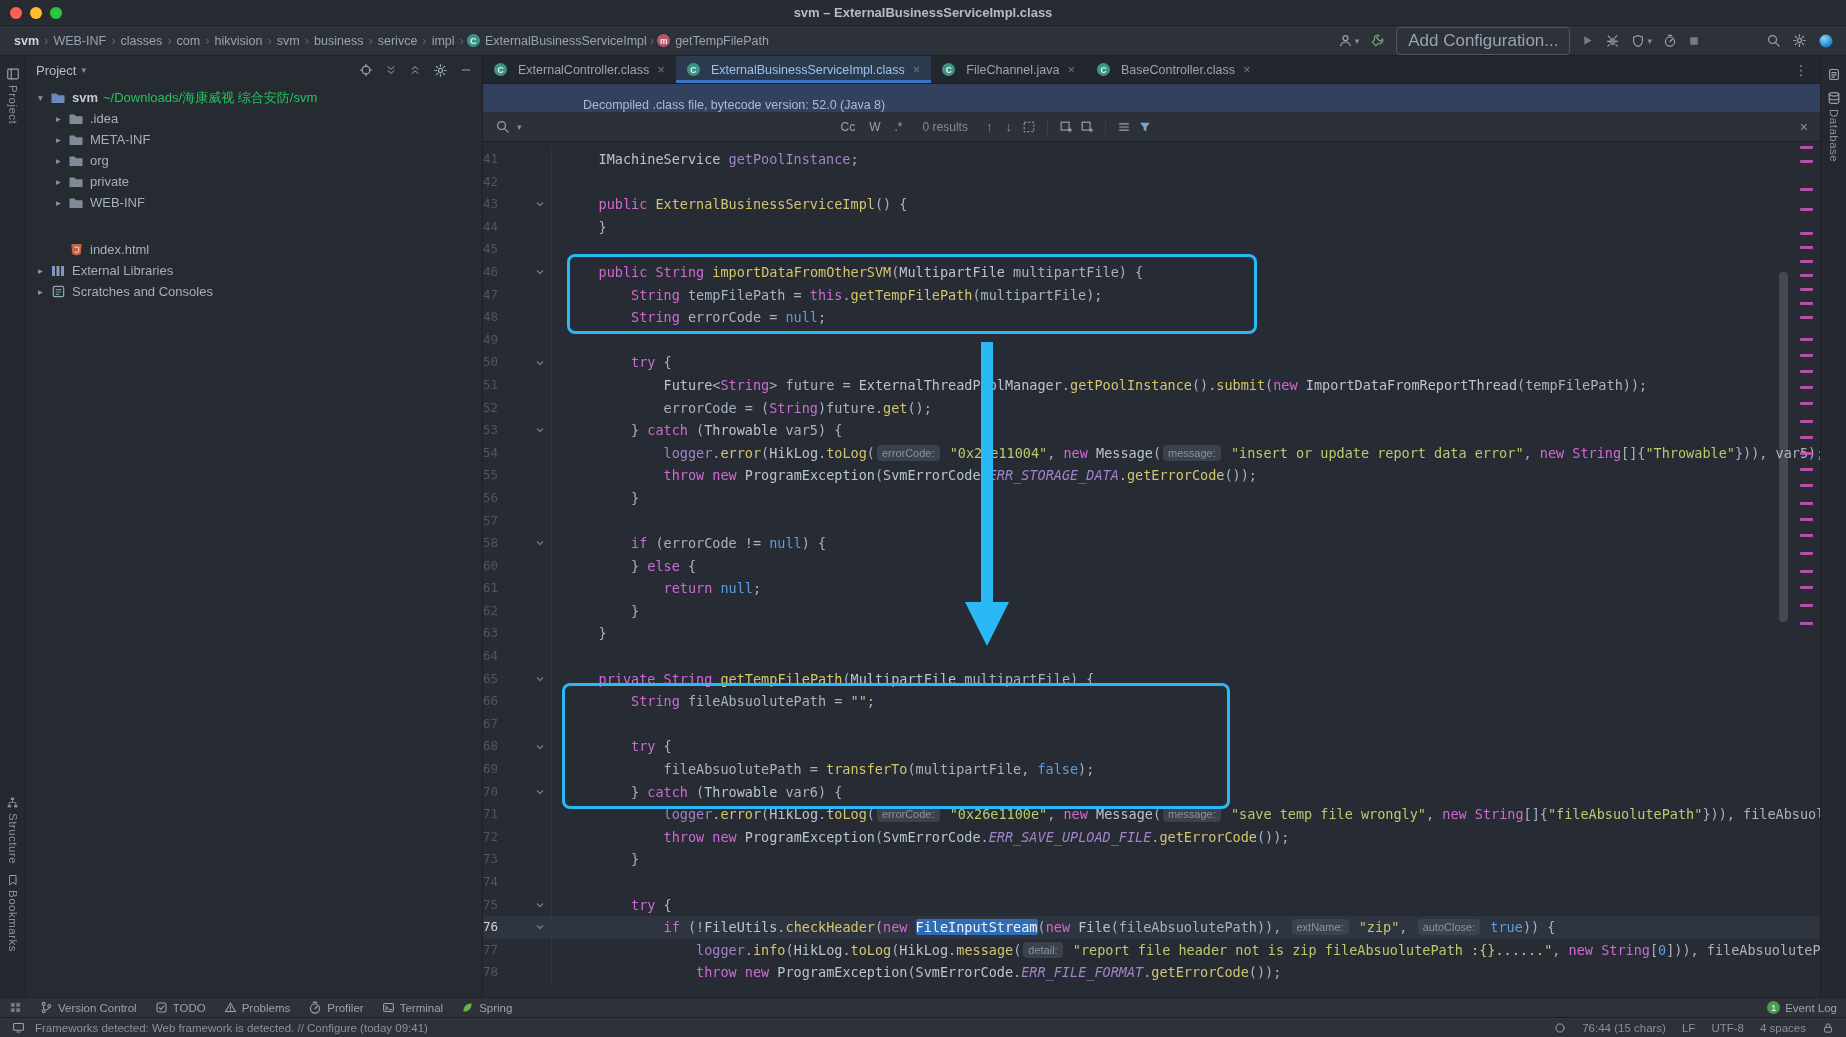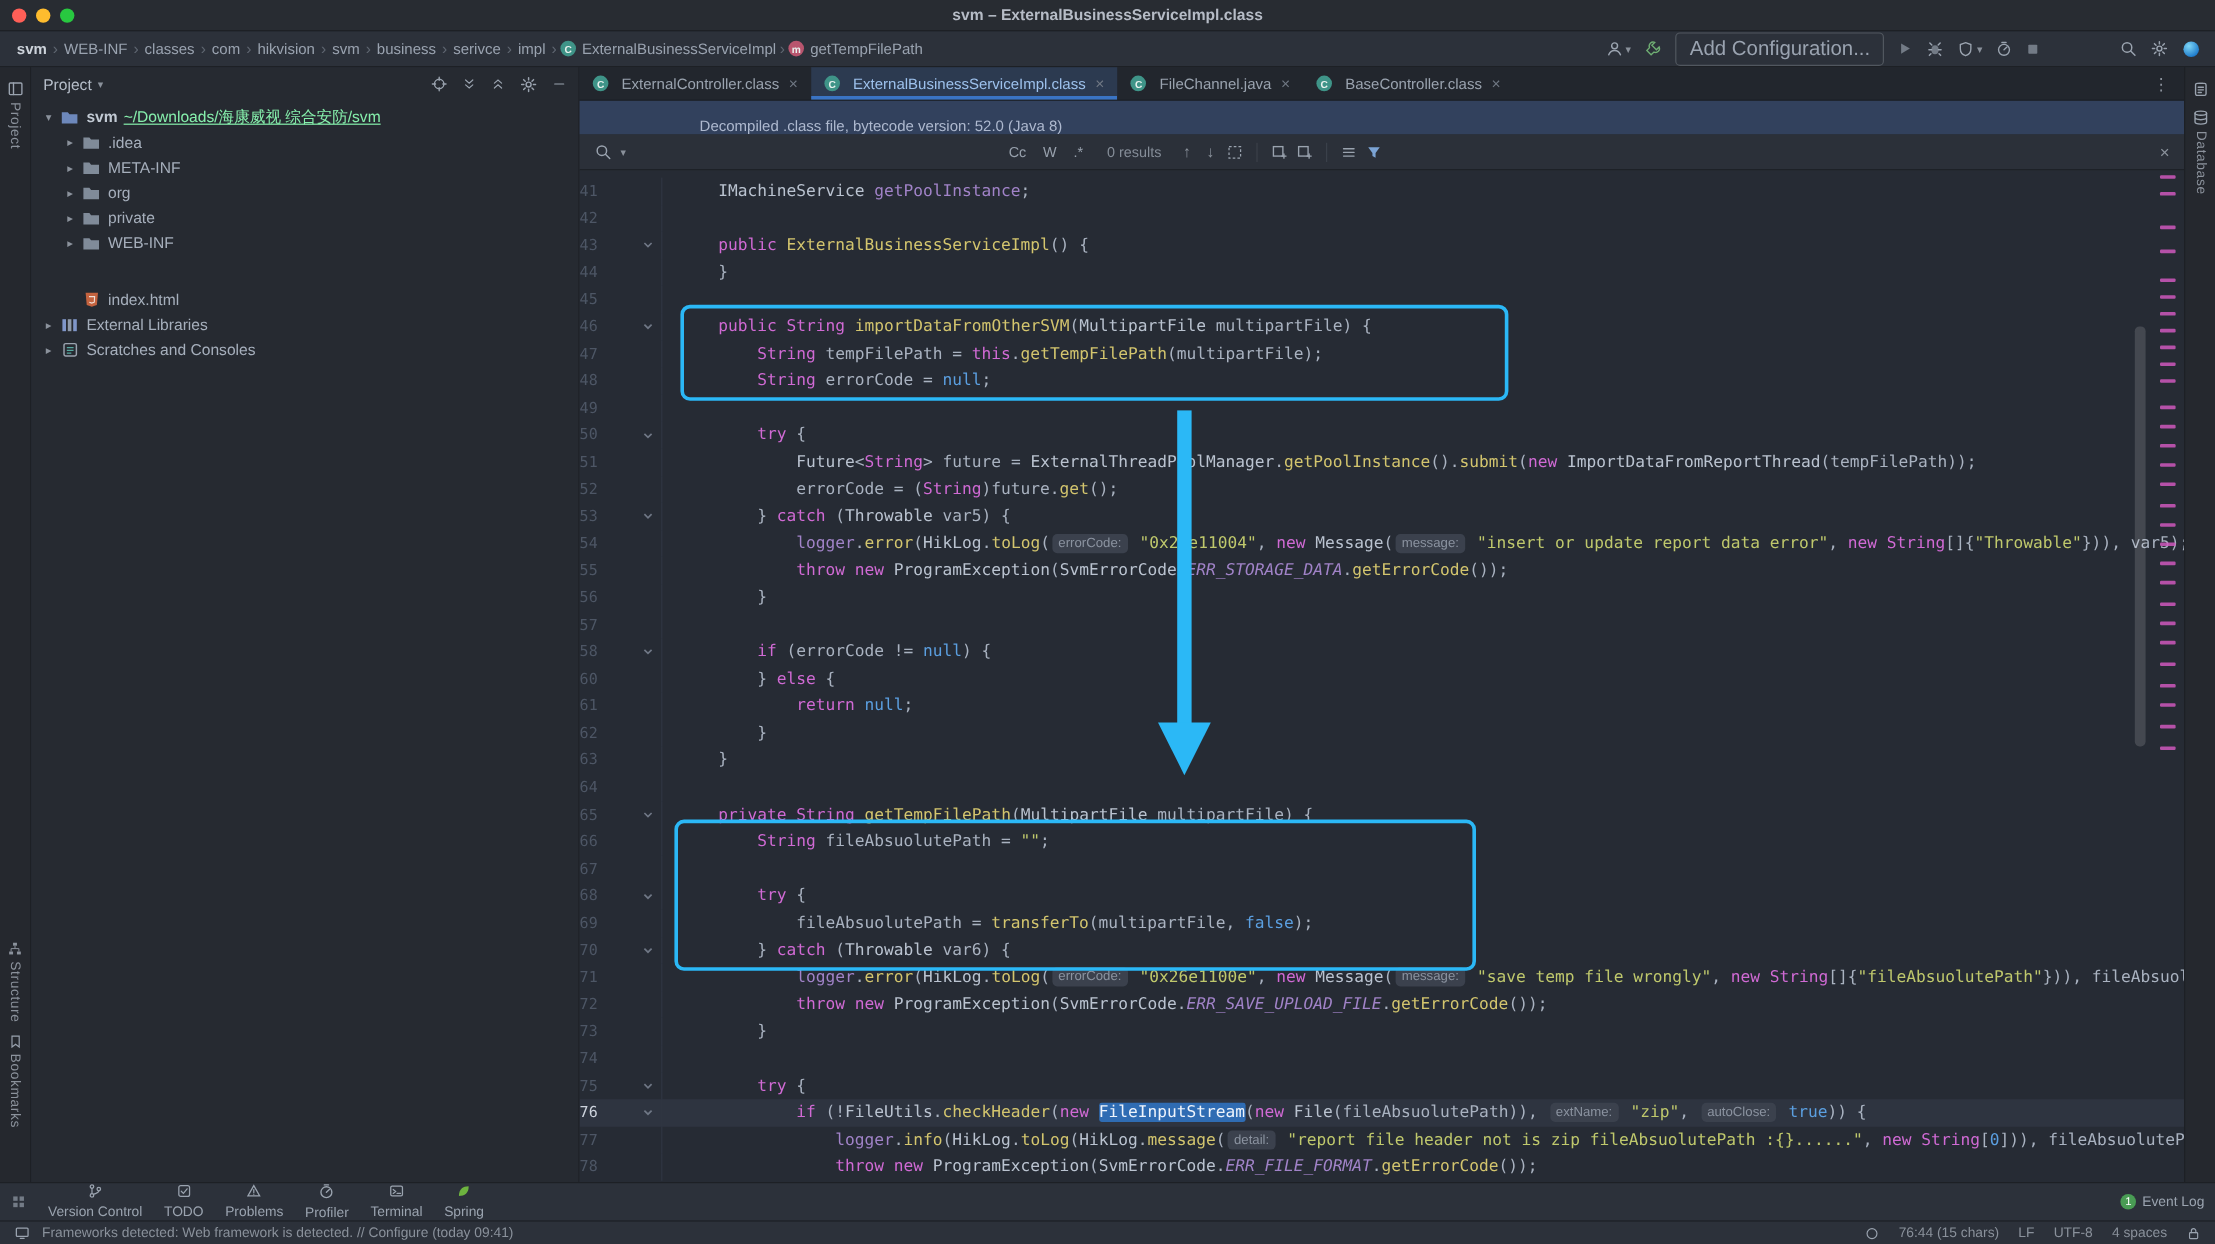--- a/index.html
+++ b/index.html
@@ -44,21 +44,21 @@
   
   .project { flex:0 0 457px; background:#262a31; border-right:1px solid #1d2025; display:flex; flex-direction:column; overflow:hidden; }
   .project-header { flex:0 0 28px; display:flex; align-items:center; gap:5px; padding:0 10px;
     font-size:13px; color:#b6bec9; }
   .ph-icons { margin-left:auto; display:flex; align-items:center; gap:12px; }
   .tree { font-size:13px; color:#a6afbc; padding-top:3px; }
   .trow { height:21px; display:flex; align-items:center; white-space:nowrap; }
   .tchev { width:17px; text-align:center; color:#8b929c; font-size:9.5px; flex:0 0 17px; }
   .ticon { width:18px; height:16px; display:inline-flex; align-items:center; justify-content:center; margin-right:5px; flex:0 0 18px; }
   .tlabel.bold { color:#c2cad4; font-weight:bold; }
-  .tpath { color:#86efac; margin-left:5px;text-decoration:underline; }
+  .tpath { color:#22c55e; margin-left:5px; }
 
   
   .editor { flex:1 1 auto; min-width:0; display:flex; flex-direction:column; background:#262b34; }
   .tabbar { flex:0 0 28px; background:#22262d; border-bottom:1px solid #1b1e24; display:flex; align-items:stretch; }
   .tab { display:flex; align-items:center; gap:6px; padding:0 11px; font-size:12.5px; color:#9aa3af; }
   .tab.active { background:#2c3a50; color:#9dc1ec; box-shadow:inset 0 -3px 0 #3a74c4; }
   .tab-close { color:#707884; font-size:13px; margin-left:2px; }
   .kebab { margin-left:auto; display:flex; align-items:center; padding:0 12px; color:#8b929c; font-size:14px; }
 
   .banner { flex:0 0 28px; background:#32415d; display:flex; align-items:flex-end; padding-left:100px;
@@ -100,21 +100,21 @@
     border-left:22px solid transparent; border-right:22px solid transparent; border-top:44px solid var(--accent,#2bb8f6); }
 
   .scroll-thumb { position:absolute; right:32px; top:130px; width:9px; height:350px;
     background:rgba(255,255,255,.14); border-radius:4px; z-index:5; }
   .estripe { position:absolute; right:0; top:0; bottom:0; width:26px; z-index:5; }
   .emark { position:absolute; left:6px; width:13px; height:3px; border-radius:1px; background:#cf58bd; opacity:.85; }
 
   
   .bottombar { flex:0 0 20px; background:#2c313a; border-top:1px solid #1d2025; display:flex;
     align-items:center; gap:18px; padding:0 9px; font-size:11.5px; color:#9aa3af; }
-  .bb-item { display:flex; align-items:center; gap:5px;flex-direction:column; }
+  .bb-item { display:flex; align-items:center; gap:5px; }
   .eventlog { margin-left:auto; display:flex; align-items:center; gap:5px; }
   .badge { width:13px; height:13px; border-radius:50%; background:#499c54; color:#fff; font-size:9.5px;
     display:flex; align-items:center; justify-content:center; }
   .statusbar { flex:0 0 20px; background:#2c313a; border-top:1px solid #1d2025; display:flex;
     align-items:center; gap:10px; padding:0 12px; font-size:11.5px; color:#8a919b; }
   .sb-right { margin-left:auto; display:flex; align-items:center; gap:16px; }
   svg { display:block; }
 </style>
 </head>
 <body>

